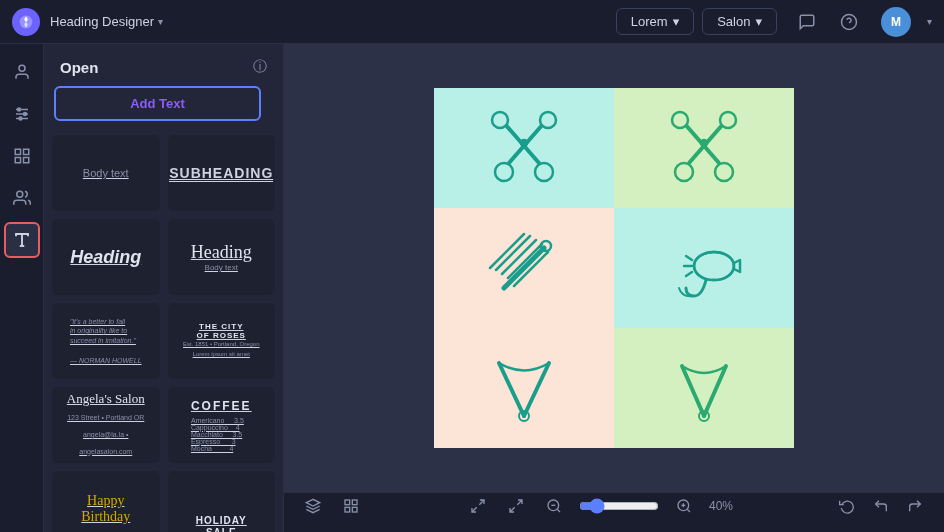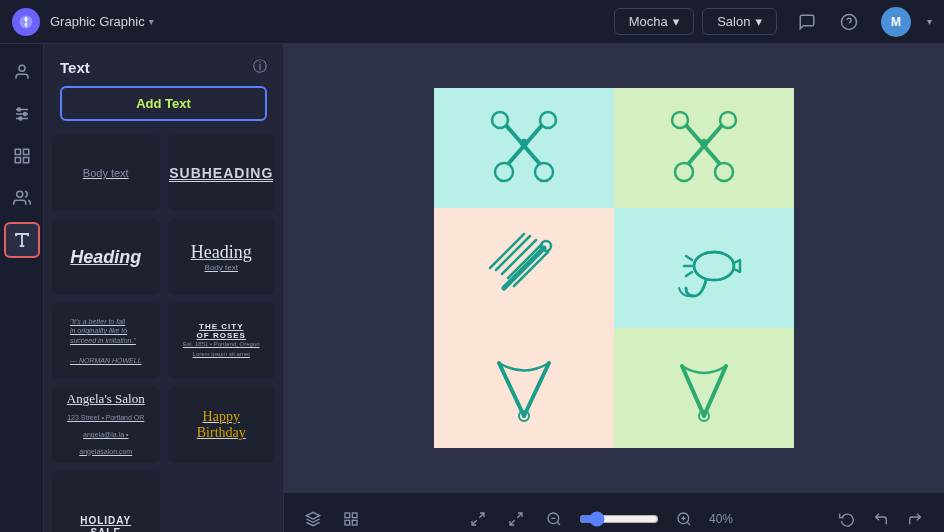--- a/index.html
+++ b/index.html
@@ -157,24 +157,24 @@
       font-size: 15px;
       font-weight: 600;
       color: #e0e4ef;
     }
     .panel-info-icon {
       color: #8891aa;
       font-size: 14px;
       cursor: pointer;
     }
     .add-text-btn {
-      margin: 0 16px 14px;
+      margin: 0 10px 14px;
       background: transparent;
       border: 2px solid #5a7fff;
-      color: #bef264;
+      color: #8b5cf6;
       border-radius: 6px;
       padding: 8px;
       font-size: 13px;
       font-weight: 600;
       cursor: pointer;
       width: calc(100% - 32px);
       text-align: center;
     }
 
     .text-samples {
@@ -291,21 +291,21 @@
       width: 80px;
       height: 80px;
     }
 
     
     .bottom-bar {
       height: 40px;
       background: #1a1d2e;
       border-top: 1px solid #2a2f45;
       display: flex;
-      align-items: flex-end;
+      align-items: flex-start;
       justify-content: space-between;
       padding: 0 16px;
       flex-shrink: 0;
     }
     .bottom-left { display: flex; align-items: center; gap: 12px; }
     .bottom-center { display: flex; align-items: center; gap: 12px; }
     .bottom-right { display: flex; align-items: center; gap: 8px; }
     .bottom-icon {
       color: #8891aa;
       font-size: 14px;
@@ -331,26 +331,26 @@
 
 <div class="topbar">
   <div class="topbar-logo">
     <svg viewBox="0 0 20 20" fill="white">
       <circle cx="10" cy="10" r="8" fill="#fff" opacity="0.3"></circle>
       <path d="M10 3 Q14 7 10 10 Q6 7 10 3Z" fill="white"></path>
       <path d="M10 10 Q14 13 10 17 Q6 13 10 10Z" fill="white" opacity="0.7"></path>
     </svg>
   </div>
   <div class="topbar-app-name">
-    <span>Graphic Graphic</span>
+    <span>Heading Designer</span>
     <span class="chevron">▾</span>
   </div>
   <div class="topbar-actions">
     <button class="btn-outline">
-      <span>Mocha</span>
+      <span>Lorem</span>
       <span>▾</span>
     </button>
     <button class="btn-outline">
       <span>Salon</span>
       <span>▾</span>
     </button>
   </div>
   <div class="topbar-icons">
     <div class="topbar-icon">
       <svg width="18" height="18" viewBox="0 0 24 24" fill="none" stroke="currentColor" stroke-width="2">
@@ -410,21 +410,21 @@
       <svg width="18" height="18" viewBox="0 0 24 24" fill="none" stroke="currentColor" stroke-width="2.5">
         <polyline points="4 7 4 4 20 4 20 7"></polyline>
         <line x1="9" y1="20" x2="15" y2="20"></line>
         <line x1="12" y1="4" x2="12" y2="20"></line>
       </svg>
     </div>
   </div>
 
   <div class="text-panel">
     <div class="panel-header">
-      <span class="panel-title">Text</span>
+      <span class="panel-title">Open</span>
       <span class="panel-info-icon">ⓘ</span>
     </div>
     <button class="add-text-btn">Add Text</button>
 
     <div class="text-samples">
 
       <div class="text-sample-card">
         <span class="sample-body">Body text</span>
       </div>
 
@@ -451,20 +451,32 @@
         <div class="sample-city">
           <div class="city">THE CITY<br>OF ROSES</div>
           <div class="roses">Est. 1851 • Portland, Oregon<br>Lorem ipsum sit amet</div>
         </div>
       </div>
 
       <div class="text-sample-card">
         <span class="sample-script">Angela's Salon<br><small style="font-size:7px;font-family:sans-serif;color:#8891aa">123 Street • Portland OR<br>angela@la.la • angelasalon.com</small></span>
       </div>
 
+      <div class="text-sample-card">
+        <div class="sample-coffee">
+          <div class="coffee-title">COFFEE</div>
+          <div class="coffee-items">
+            Americano &nbsp;&nbsp;&nbsp; 3.5<br>
+            Cappuccino &nbsp;&nbsp; 4<br>
+            Macchiato &nbsp;&nbsp;&nbsp; 3.5<br>
+            Espresso &nbsp;&nbsp;&nbsp;&nbsp; 3<br>
+            Mocha &nbsp;&nbsp;&nbsp;&nbsp;&nbsp;&nbsp;&nbsp; 4
+          </div>
+        </div>
+      </div>
 
       <div class="text-sample-card">
         <span class="sample-happy">Happy<br>Birthday</span>
       </div>
 
       <div class="text-sample-card">
         <div class="sample-holiday">
           <div class="holiday">HOLIDAY<br>SALE</div>
           <div class="sale">20% off storewide</div>
         </div>

